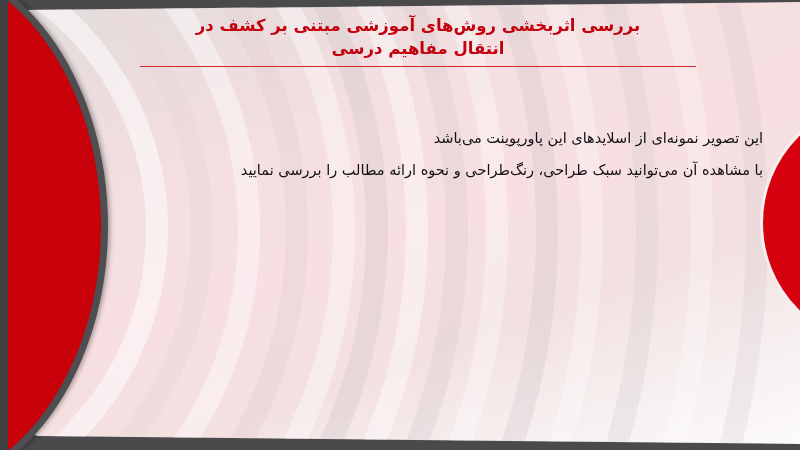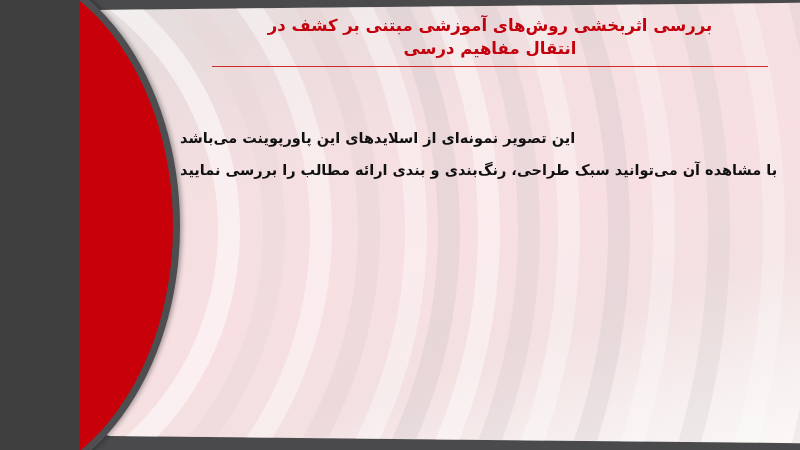--- a/index.html
+++ b/index.html
@@ -9,21 +9,21 @@
   }
   body {
     width: 800px;
     height: 450px;
     overflow: hidden;
     font-family: "DejaVu Sans", "Liberation Sans", sans-serif;
   }
 
   #slide {
     position: relative;
-    width: 720px;
+    width: 792px;
     height: 450px;
     background: #84cc16;
     overflow: hidden;
   }
 
   
   .frame-band {
     position: absolute;
     left: 0;
     width: 800px;
@@ -116,22 +116,21 @@
     width: 100%;
   }
 
   #body-block {
     position: absolute;
     z-index: 8;
     top: 122px;
     left: 100px;
     width: 655px;
     direction: rtl;
-    text-align: left;
-    font-weight: bold;
+    text-align: right;
   }
   .body-line {
     color: #111111;
     font-size: 14.5px;
     line-height: 2.22;
     white-space: nowrap;
     direction: rtl;
   }
 </style>
 </head>
@@ -165,16 +164,16 @@
   <div id="right-circle"></div>
 
   <div id="title-block">
     <div id="title-text">بررسی اثربخشی روش‌های آموزشی مبتنی بر کشف در
 انتقال مفاهیم درسی</div>
     <div id="title-rule"></div>
   </div>
 
   <div id="body-block">
     <div class="body-line">این تصویر نمونه‌ای از اسلایدهای این پاورپوینت می‌باشد</div>
-    <div class="body-line">با مشاهده آن می‌توانید سبک طراحی، رنگ‌بندی و بندی ارائه مطالب را بررسی نمایید</div>
+    <div class="body-line">با مشاهده آن می‌توانید سبک طراحی، رنگ‌طراحی و نحوه ارائه مطالب را بررسی نمایید</div>
   </div>
 
 </div>
 
 </body></html>

